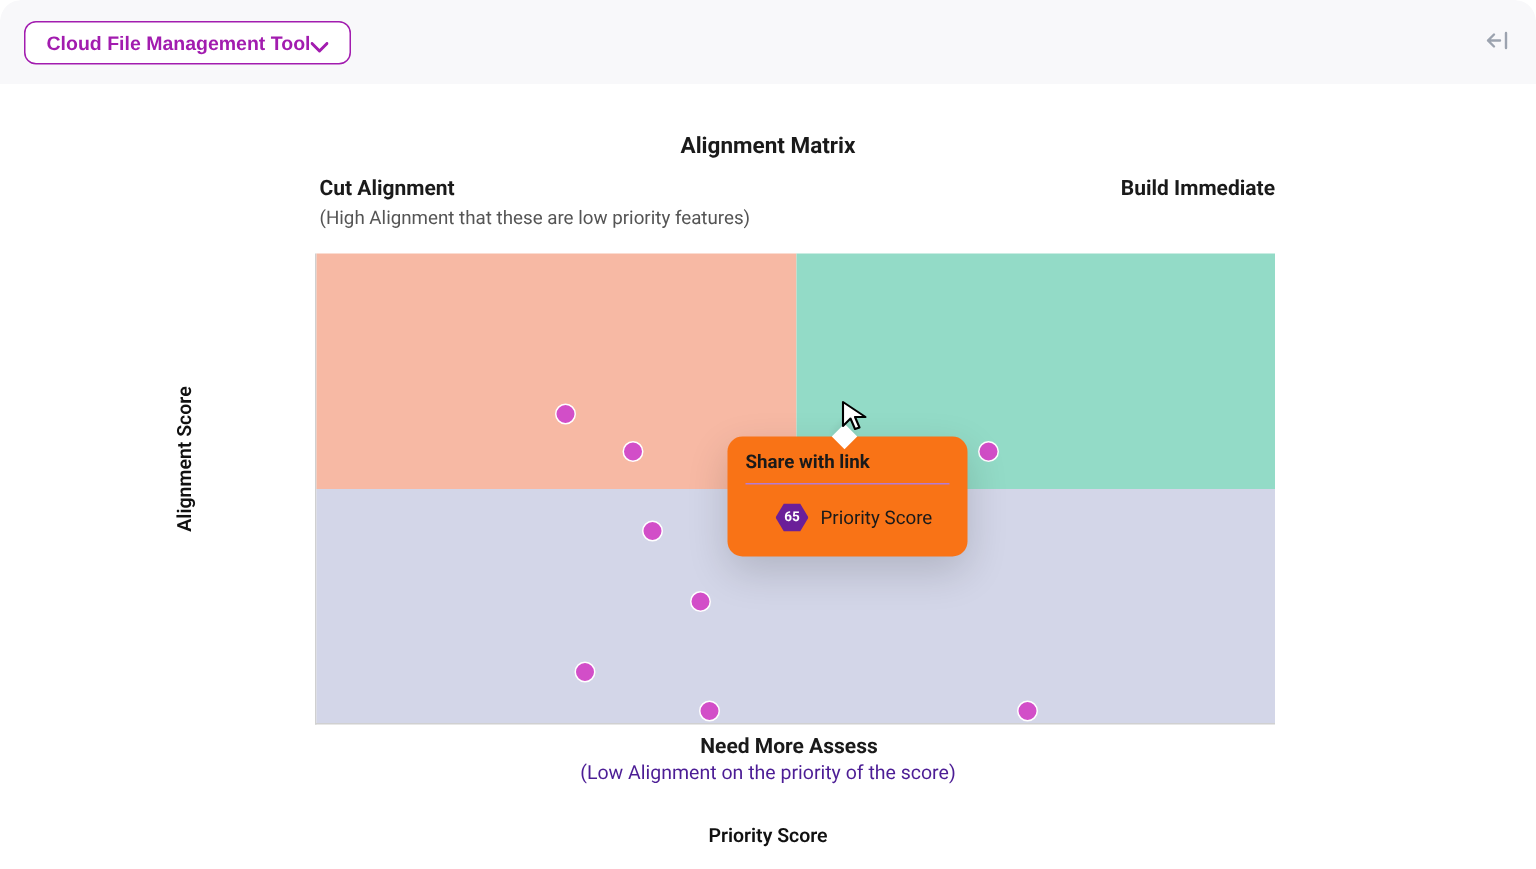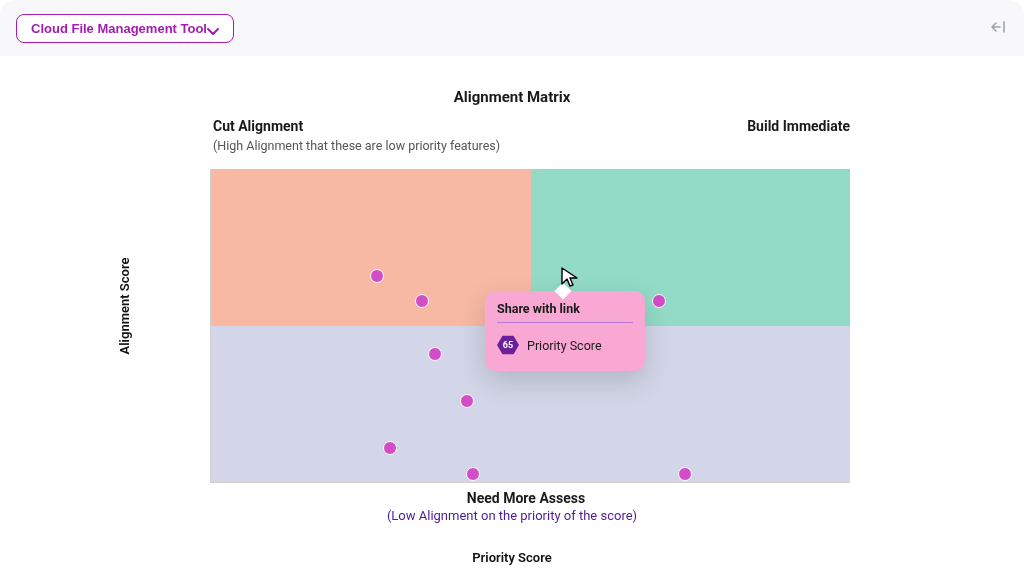--- a/index.html
+++ b/index.html
@@ -127,21 +127,21 @@
     top: 452px;
     transform: translateX(-50%);
     font-size: 13px;
     color: #4c1d95;
   }
   .tooltip {
     position: absolute;
     left: 485px;
     top: 235px;
     width: 160px;
-    background: #f9a8d4;
+    background: #f97316;
     border-radius: 10px;
     box-shadow: 0 10px 28px rgba(0,0,0,0.16);
     padding: 10px 12px 12px 12px;
     font-size: 12.5px;
   }
   .tooltip-arrow {
     position: absolute;
     top: -6px;
     left: 72px;
     width: 12px;
@@ -155,20 +155,21 @@
     font-size: 12.5px;
     padding-bottom: 6px;
     border-bottom: 1px solid #b47cd6;
     margin-bottom: 8px;
   }
   .tt-row {
     display: flex;
     align-items: center;
     gap: 8px;
     padding: 4px 0;
+    margin-left: 20px;
   }
   .hex {
     width: 22px;
     height: 20px;
     background: #6b1f99;
     clip-path: polygon(25% 4%, 75% 4%, 100% 50%, 75% 96%, 25% 96%, 0% 50%);
     color: #fff;
     font-size: 9px;
     font-weight: 700;
     display: flex;

